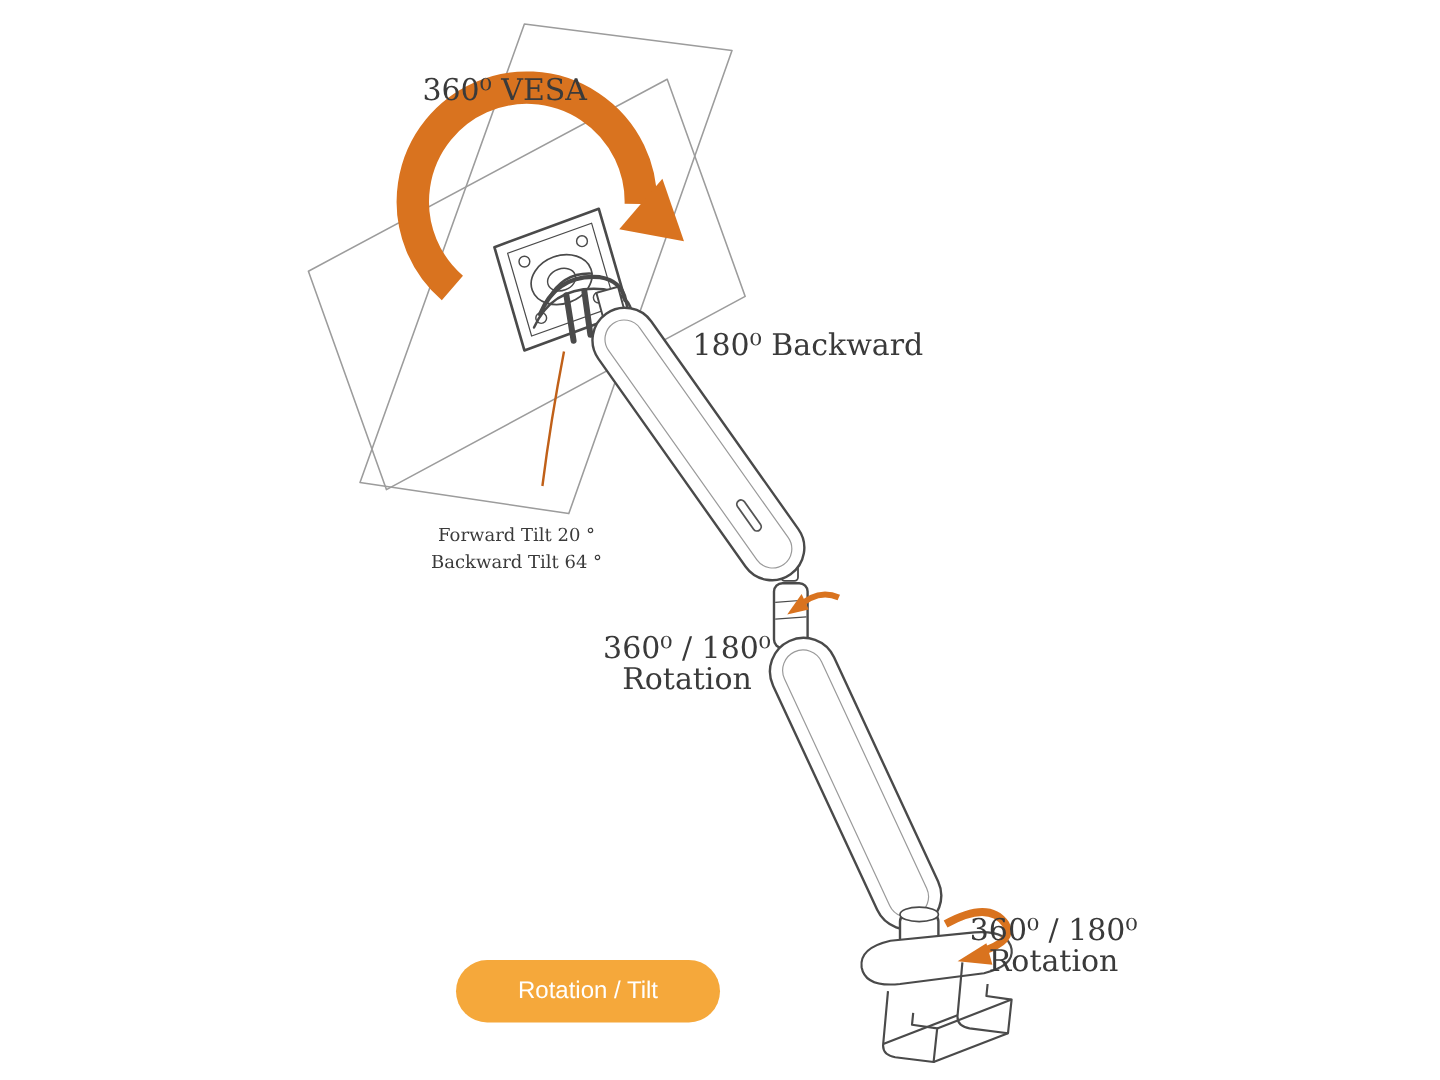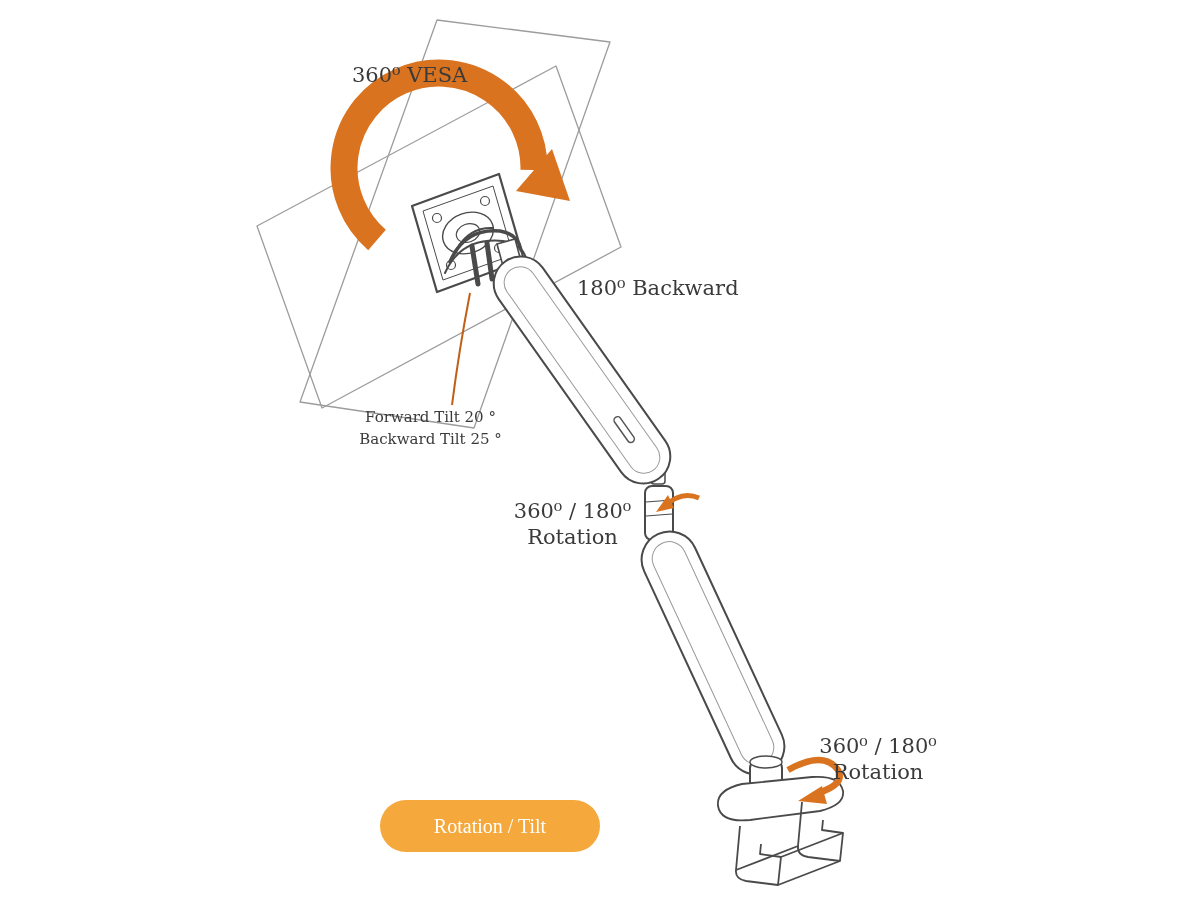--- a/index.html
+++ b/index.html
@@ -1,28 +1,28 @@
 <!DOCTYPE html>
 <html><head>
 <meta charset="utf-8">
 <style>
   html,body { margin:0; padding:0; background:#fff; }
   .canvas {
     position:relative; width:1200px; height:900px; background:#ffffff;
     overflow:hidden; font-family:"DejaVu Serif", serif; color:#3a3a3a;
   }
   .art { position:absolute; left:0; top:0; }
-  .label { position:absolute; font-size:21px; line-height:26px; color:#3a3a3a; white-space:nowrap; }
-  .label.center { text-align:center; }
+  .label { position:absolute; font-size:25px; line-height:26px; color:#3a3a3a; white-space:nowrap; }
+  .label.center { text-align:center;margin-top:29px; }
   .label.tilt { font-size:15px; line-height:22px; }
   .badge {
     position:absolute; left:380px; top:800px; width:220px; height:52px;
     background:#F5A83B; border-radius:26px;
     display:flex; align-items:center; justify-content:center;
-    color:#ffffff; font-family:Liberation Serif, serif; font-size:20px;
+    color:#ffffff; font-family:Liberation Sans, sans-serif; font-size:20px;
   }
 </style>
 </head>
 <body>
 
 <div class="canvas">
 
   <svg class="art" width="1200" height="900" viewBox="0 0 1200 900">
 
     <g fill="none" stroke="#9c9c9c" stroke-width="1.3" stroke-linejoin="round">
@@ -103,21 +103,21 @@
       <polygon points="798,801 822,786 827,804" fill="#D9731F"></polygon>
     </g>
   </svg>
 
   <div class="label" style="left:352px; top:62px;">360⁰ VESA</div>
 
   <div class="label" style="left:577px; top:275px;">180⁰ Backward</div>
 
   <div class="label tilt center" style="left:358px; top:406px; width:145px;">
     <div>Forward Tilt 20 °</div>
-    <div>Backward Tilt 25 °</div>
+    <div>Backward Tilt 64 °</div>
   </div>
 
   <div class="label center" style="left:500px; top:498px; width:145px;">
     <div>360⁰ / 180⁰</div>
     <div>Rotation</div>
   </div>
 
   <div class="label center" style="left:808px; top:733px; width:140px;">
     <div>360⁰ / 180⁰</div>
     <div>Rotation</div>

